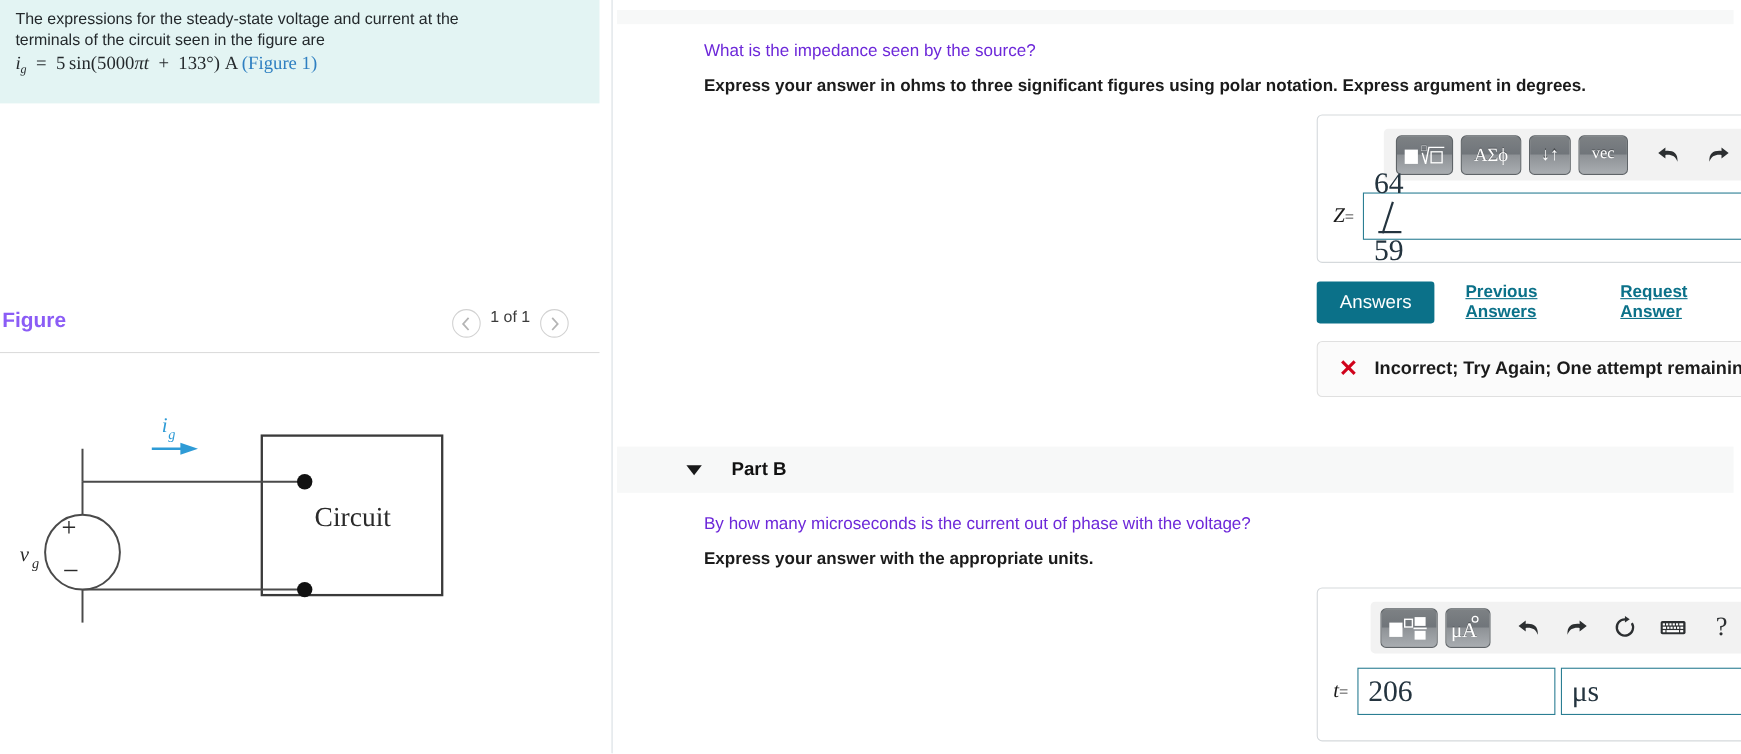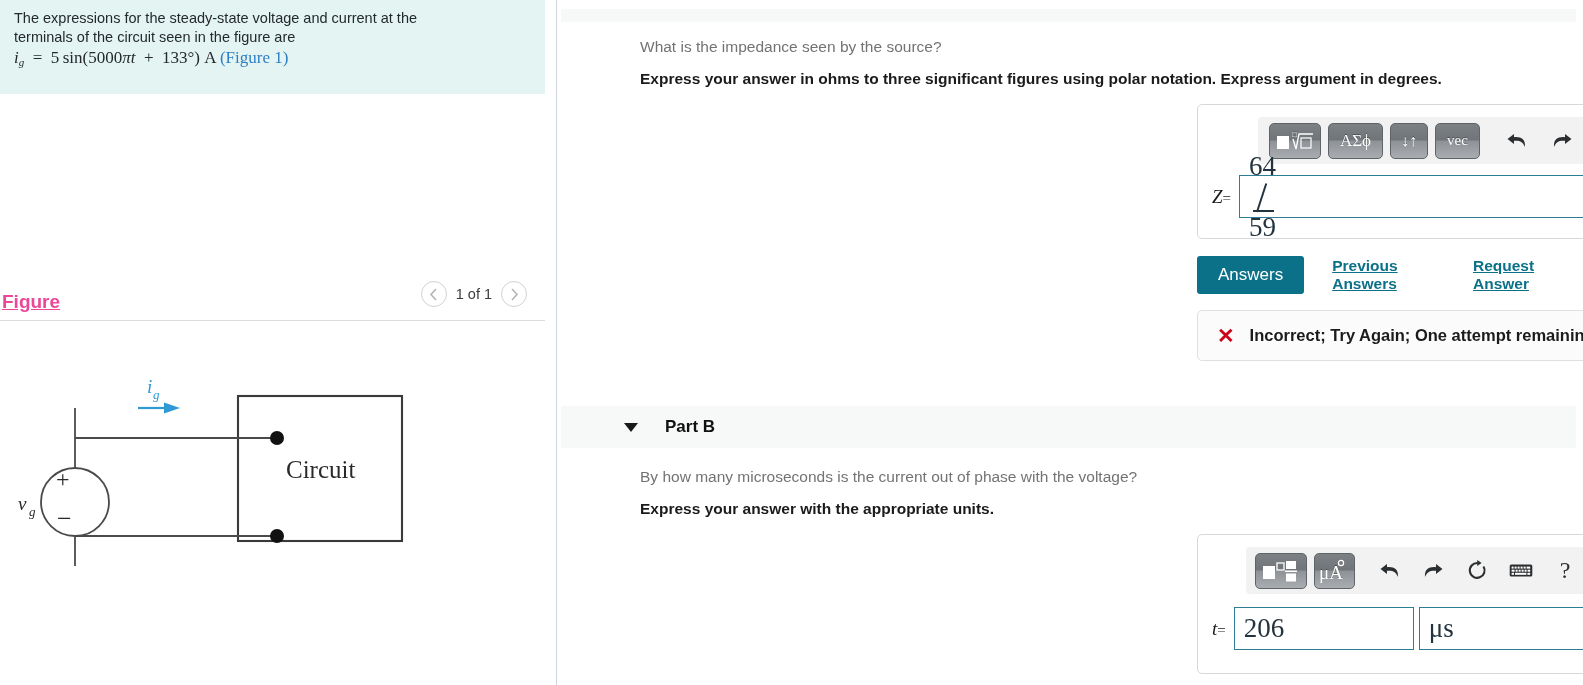--- a/index.html
+++ b/index.html
@@ -48,26 +48,26 @@
     vertical-align: -3px;
   }
   .figlink { color: #2e7fc1; }
 
   
   #figure-header {
     position: absolute; left: 0; top: 278px;
     width: 545px; height: 42px;
   }
   #figure-title {
-    position: absolute; left: 2px; top: 13px;
-    font-size: 19px; font-weight: bold; color: #ec4899; text-decoration: underline;
+    position: absolute; left: 2px; top: 3px;
+    font-size: 19px; font-weight: bold; color: #8b5cf6;
   }
   #figure-nav {
-    position: absolute; right: 18px; top: 3px;
-    display: flex; align-items: center; gap: 9px;
+    position: absolute; right: 28px; top: 3px;
+    display: flex; align-items: flex-start; gap: 9px;
   }
   .navbtn {
     width: 26px; height: 26px; border-radius: 50%;
     border: 1px solid #d2d2d2; background: #fff;
     display: flex; align-items: center; justify-content: center;
     color: #b4b4b4; font-size: 13px;
   }
   #figure-counter { font-size: 14.5px; color: #3b3b3b; }
   #figure-rule {
     position: absolute; left: 0; top: 320px;
@@ -97,21 +97,21 @@
   #part-b-caret {
     width: 0; height: 0; margin-left: 63px; margin-right: 27px;
     border-left: 7px solid transparent;
     border-right: 7px solid transparent;
     border-top: 9px solid #18191a;
   }
   #part-b-label { font-size: 17px; font-weight: bold; color: #111; }
 
   .q-text {
     position: absolute; left: 83px;
-    font-size: 15.5px; color: #737373;
+    font-size: 15.5px; color: #6d28d9;
   }
   .q-bold {
     position: absolute; left: 83px;
     font-size: 15.5px; font-weight: bold; color: #1b1b1b;
   }
   #q-a-text { top: 38px; }
   #q-a-bold { top: 70px; }
   #q-b-text { top: 468px; }
   #q-b-bold { top: 500px; }
 

